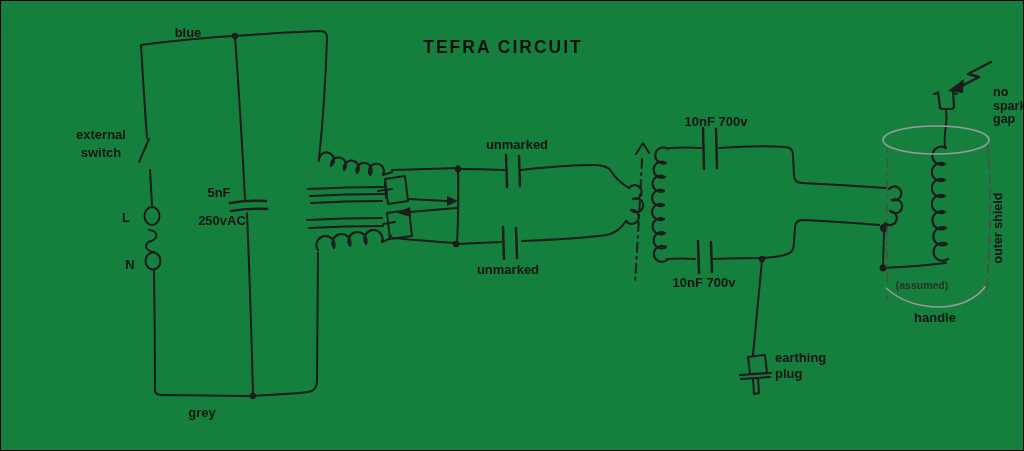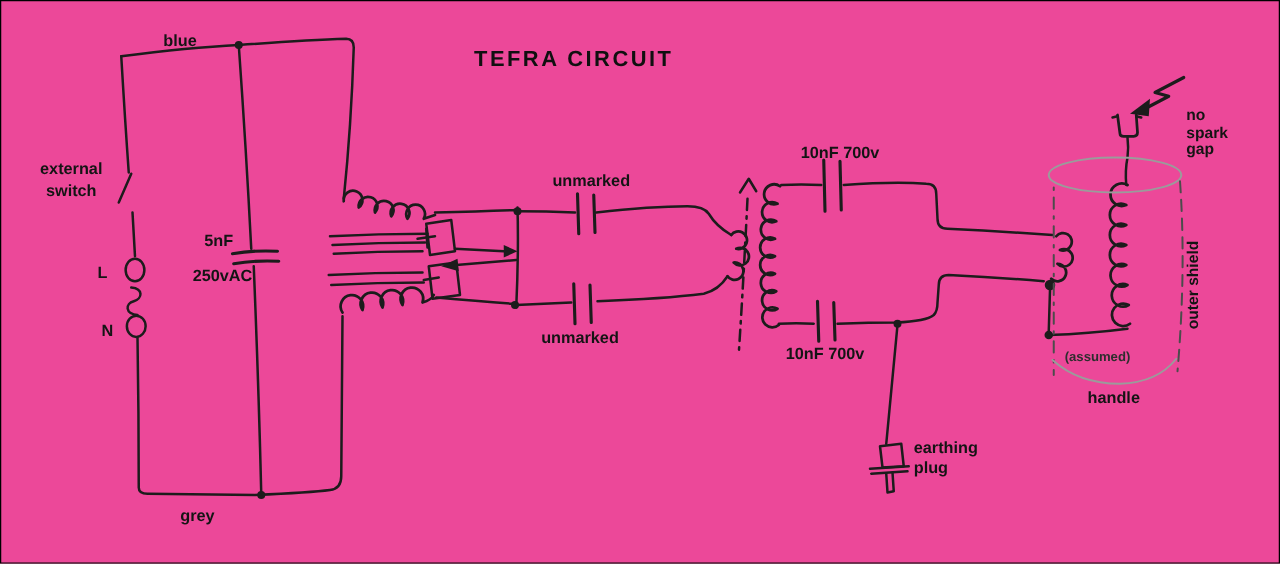--- a/index.html
+++ b/index.html
@@ -1,19 +1,20 @@
 <!DOCTYPE html>
 <html><head>
 <meta charset="utf-8">
 <style>
   html,body{margin:0;padding:0;background:#fff;}
   .stage{
     position:relative;width:1024px;height:451px;box-sizing:border-box;
-    background:#ec4899;border:1px solid #000;overflow:hidden;
+    background:#15803d;border:1px solid #000;overflow:hidden;
     font-family:"Liberation Sans",sans-serif;
+    padding-left:44px;
   }
   svg{display:block;}
   svg path, svg ellipse, svg polyline{fill:none;stroke-linecap:round;stroke-linejoin:round;}
   .w2{stroke-width:2;}
   .w22{stroke-width:2.2;}
   .w25{stroke-width:2.5;}
   .w16{stroke-width:1.6;}
   .fl{stroke:none;}
   .lbl{fill:#141414;font-family:"Liberation Sans",sans-serif;font-weight:bold;font-size:13px;}
   .lbl.small{font-size:10.5px;fill:#2e2e2e;}

